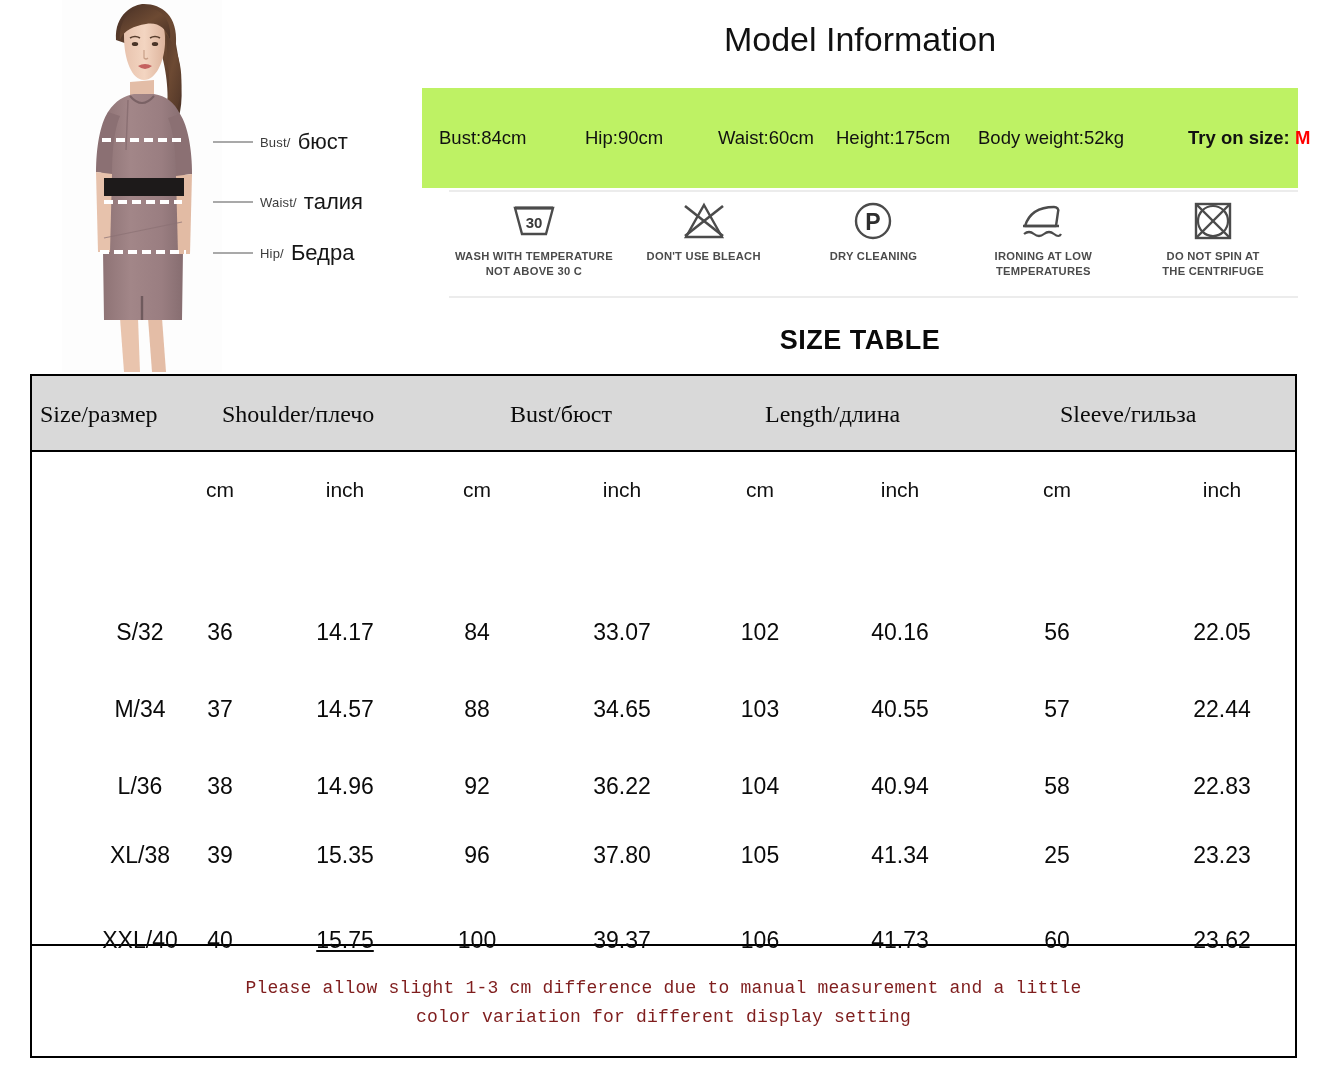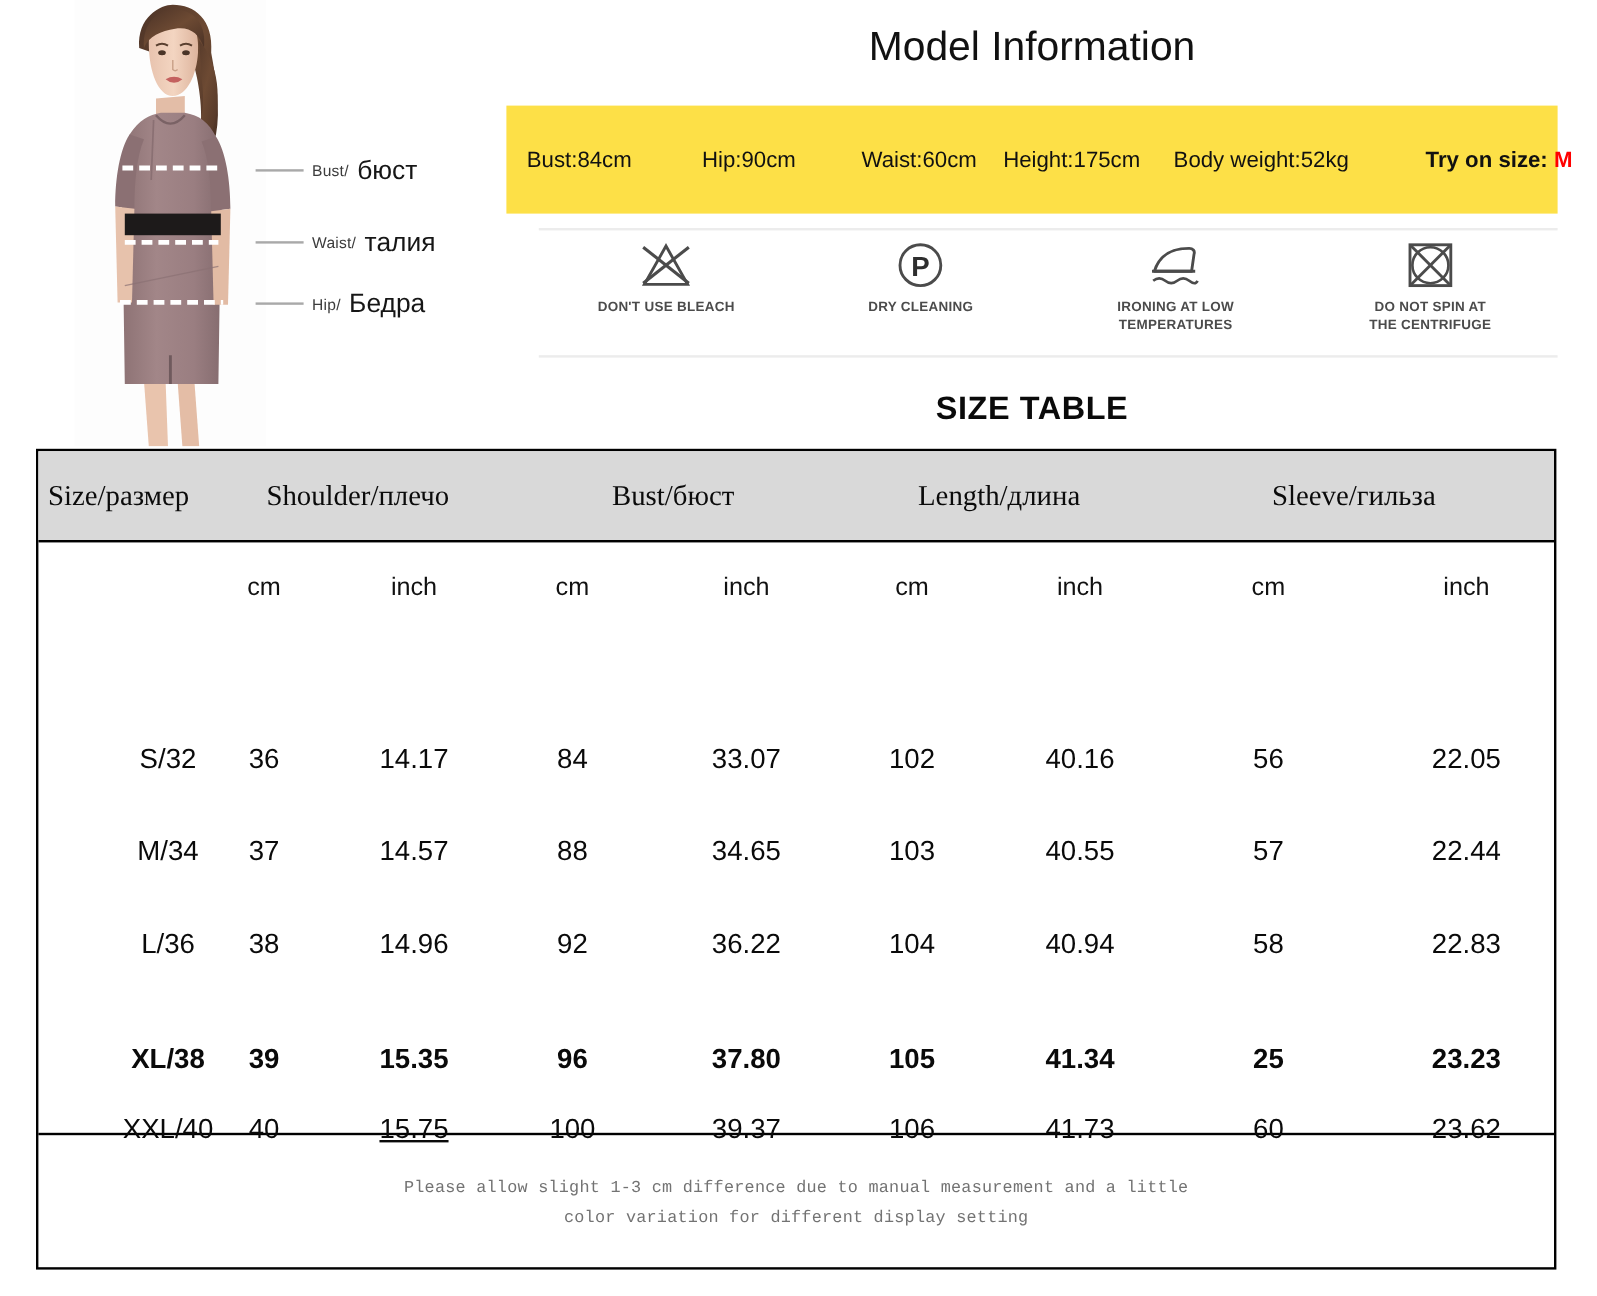--- a/index.html
+++ b/index.html
@@ -21,22 +21,22 @@
   .callout .lead { display: block; width: 40px; height: 2px; background: #a9a9a9; }
   .callout .lbl-en { font-size: 13px; color: #3c3c3c; letter-spacing: .2px; }
   .callout .lbl-ru { font-size: 22px; color: #161616; }
 
   
   .mi-title {
     position: absolute; left: 422px; top: 20px; width: 876px;
     text-align: center; font-size: 34px; color: #111; font-weight: 400;
   }
   .mi-band {
-    position: absolute; left: 422px; top: 88px; width: 876px; height: 90px;
-    background: #fde047; display: flex; align-items: center;
+    position: absolute; left: 422px; top: 88px; width: 876px; height: 100px;
+    background: #bef264; display: flex; align-items: center;
   }
   .mi-item { font-size: 18.5px; color: #111; white-space: nowrap; }
   .mi-item .red { color: #ff0000; }
 
   
   .care-sep { position: absolute; left: 449px; width: 849px; height: 2px; background: #ececec; }
   .care-row {
     position: absolute; left: 449px; top: 196px; width: 849px; height: 98px;
     display: flex; align-items: flex-start;
   }
@@ -75,21 +75,21 @@
     justify-content: center; font-size: 21px; color: #111;
   }
   .drow { position: absolute; left: 0; right: 0; height: 76px; }
   .dcell {
     position: absolute; top: 0; height: 76px; display: flex; align-items: center;
     justify-content: center; font-size: 23px; color: #0a0a0a;
   }
   .foot-note {
     height: 112px; display: flex; flex-direction: column; align-items: center;
     justify-content: center; gap: 9px;
-    font-family: "Liberation Mono", monospace; font-size: 14px; color: #737373;
+    font-family: "Liberation Mono", monospace; font-size: 18px; color: #7f1d1d;
     letter-spacing: .2px;
   }
 </style>
 </head>
 <body>
 
 <div id="root">
 
   <div class="photo-wrap">
     <div class="photo-bg"></div>
@@ -186,20 +186,33 @@
     <span class="mi-item" style="position:absolute; left:766px;font-weight:bold;">
       <span>Try on size:</span>
       <span class="red">M</span>
     </span>
   </div>
 
   <div class="care-sep" style="top:190px;"></div>
 
   <div class="care-row">
 
+    <div class="care-cell">
+      <div class="care-glyph">
+        <svg width="50" height="42" viewBox="0 0 50 42">
+          <path d="M6 8 L44 8 L37 34 L13 34 Z" fill="none" stroke="#4b4b4b" stroke-width="2.4"></path>
+          <line x1="6" y1="8" x2="44" y2="8" stroke="#4b4b4b" stroke-width="3"></line>
+          <text x="25" y="28" text-anchor="middle" font-family="Liberation Sans, sans-serif" font-size="15" font-weight="bold" fill="#3a3a3a">30</text>
+        </svg>
+      </div>
+      <div class="care-text">
+        <div>WASH WITH TEMPERATURE</div>
+        <div>NOT ABOVE 30 C</div>
+      </div>
+    </div>
 
     <div class="care-cell">
       <div class="care-glyph">
         <svg width="50" height="42" viewBox="0 0 50 42">
           <path d="M25 5 L43 37 L7 37 Z" fill="none" stroke="#4b4b4b" stroke-width="2.4"></path>
           <line x1="6" y1="6" x2="44" y2="36" stroke="#4b4b4b" stroke-width="2.6"></line>
           <line x1="44" y1="6" x2="6" y2="36" stroke="#4b4b4b" stroke-width="2.6"></line>
         </svg>
       </div>
       <div class="care-text">DON'T USE BLEACH</div>
@@ -302,21 +315,21 @@
         <span class="dcell" style="left:148px; width:80px;">38</span>
         <span class="dcell" style="left:268px; width:90px;">14.96</span>
         <span class="dcell" style="left:405px; width:80px;">92</span>
         <span class="dcell" style="left:545px; width:90px;">36.22</span>
         <span class="dcell" style="left:688px; width:80px;">104</span>
         <span class="dcell" style="left:823px; width:90px;">40.94</span>
         <span class="dcell" style="left:985px; width:80px;">58</span>
         <span class="dcell" style="left:1145px; width:90px;">22.83</span>
       </div>
 
-      <div class="drow" style="top:392px;font-weight:bold;">
+      <div class="drow" style="top:365px;">
         <span class="dcell" style="left:28px;  width:160px;">XL/38</span>
         <span class="dcell" style="left:148px; width:80px;">39</span>
         <span class="dcell" style="left:268px; width:90px;">15.35</span>
         <span class="dcell" style="left:405px; width:80px;">96</span>
         <span class="dcell" style="left:545px; width:90px;">37.80</span>
         <span class="dcell" style="left:688px; width:80px;">105</span>
         <span class="dcell" style="left:823px; width:90px;">41.34</span>
         <span class="dcell" style="left:985px; width:80px;">25</span>
         <span class="dcell" style="left:1145px; width:90px;">23.23</span>
       </div>

